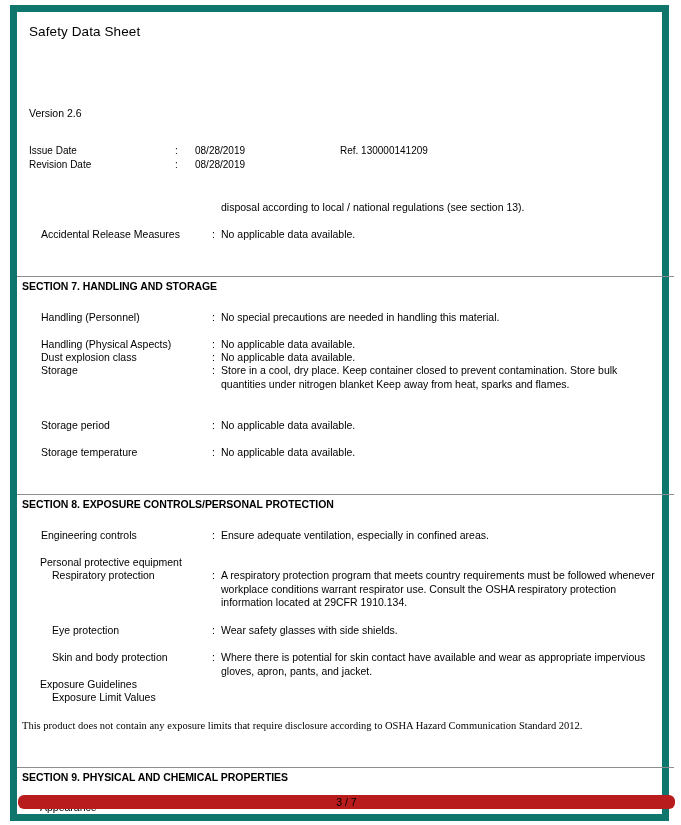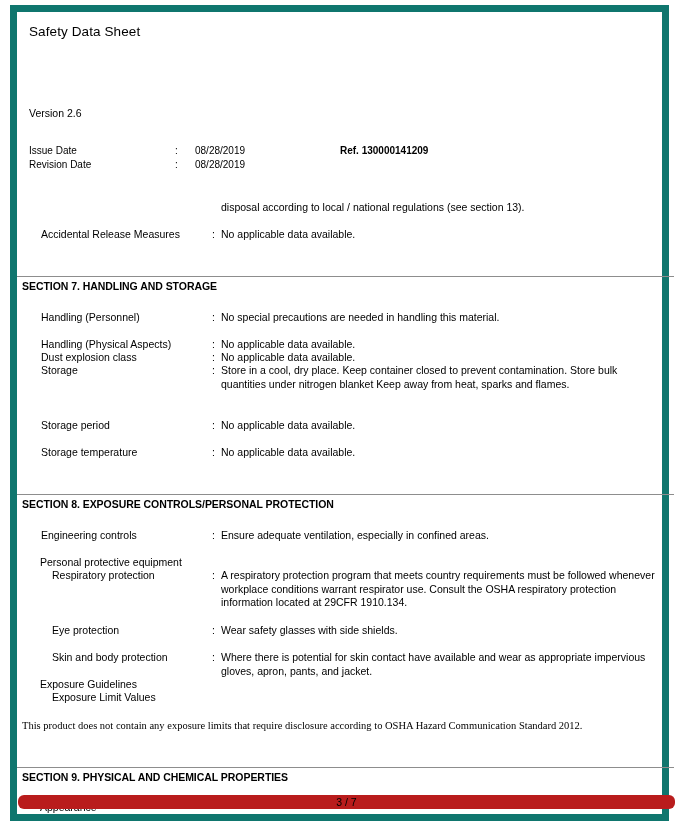--- a/index.html
+++ b/index.html
@@ -95,21 +95,20 @@
   }
   .meta-value {
     position: absolute;
     left: 178px;
     top: 0;
   }
   .meta-ref {
     position: absolute;
     left: 323px;
     top: 0;
-    font-weight: bold;
   }
 
   
   .row {
     position: relative;
     font-size: 10.5px;
     line-height: 13.6px;
   }
   .row-label {
     position: absolute;

